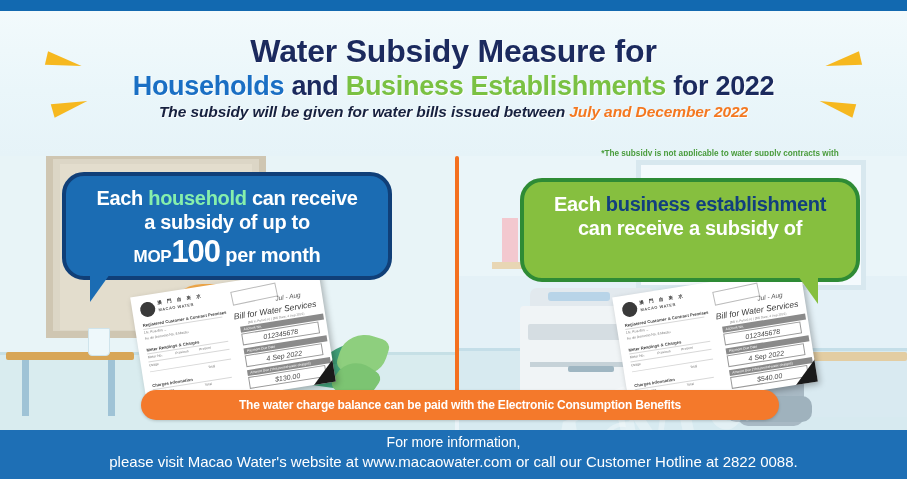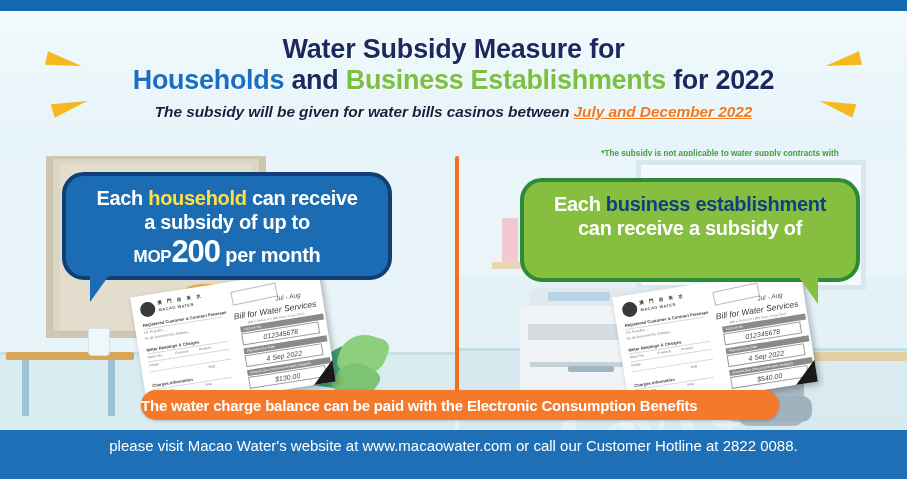--- a/index.html
+++ b/index.html
@@ -15,21 +15,21 @@
   .rail-bottom{position:absolute;left:0;top:430px;width:907px;height:49px;background:#1e6fb5;}
 
   
   .header-band{
     position:absolute;left:0;top:11px;width:907px;height:145px;
     background:linear-gradient(180deg,#f2fafc 0%,#eaf6fa 55%,#e6f3f8 100%);
   }
 
   .title-wrap{position:absolute;left:0;top:24px;width:907px;text-align:center;}
   .title1{
-    font-size:27px;font-weight:bold;color:#1b2a5e;letter-spacing:-.2px;
+    font-size:32px;font-weight:bold;color:#1b2a5e;letter-spacing:-.2px;
     text-shadow:1px 1px 0 rgba(255,255,255,.9);line-height:1.05;
   }
   .title2{
     font-size:27px;font-weight:bold;color:#1b2a5e;letter-spacing:-.3px;margin-top:3px;
     text-shadow:1px 1px 0 rgba(255,255,255,.9);line-height:1.05;
   }
   .t-blue{color:#1a6fc4;}
   .t-green{color:#7ac143;margin-top:24px;}
   .t-navy{color:#1b2a5e;}
 
@@ -41,21 +41,21 @@
   .ar4{right:52px;top:88px;border-top:7px solid transparent;border-bottom:7px solid transparent;border-right:36px solid #f6b81f;transform:rotate(16deg);}
 
   
   .sub{
     position:absolute;width:907px;text-align:center;font-style:italic;font-weight:bold;
     font-size:15.5px;color:#17213f;letter-spacing:-.1px;
     text-shadow:1px 1px 0 rgba(255,255,255,.85);
   }
   .sub1{left:0;top:103px;}
   .sub2{left:0;top:121px;}
-  .s-orange{color:#f47820;text-decoration:underline;}
+  .s-orange{color:#f47820;}
 
   .footnote{
     position:absolute;left:545px;top:148px;width:350px;text-align:center;
     font-size:8.2px;font-weight:bold;color:#4a9c3c;line-height:1.35;
   }
 
   
   .scene{position:absolute;left:0;top:156px;width:907px;height:274px;overflow:hidden;}
 
   
@@ -160,30 +160,30 @@
     border:4px solid #2e8b35;border-radius:22px;
   }
   .bub-green .tail{
     position:absolute;right:38px;bottom:-26px;width:0;height:0;
     border-right:20px solid #86bf3f;border-left:22px solid transparent;border-bottom:28px solid transparent;
   }
   .bub-text{
     text-align:center;color:#fff;font-weight:bold;line-height:1.18;padding-top:11px;
     font-size:20px;letter-spacing:-.3px;
   }
-  .hl-green{color:#fde047;}
+  .hl-green{color:#86efac;}
   .hl-navy{color:#123f7e;}
   .mop{font-size:17px;}
   .amt{font-size:31px;letter-spacing:-1px;}
 
   
   .banner{
     position:absolute;left:141px;top:390px;width:638px;height:30px;background:#f4792b;
-    border-radius:15px;color:#fff;font-weight:bold;font-size:15px;
-    display:flex;align-items:center;letter-spacing:-.2px;
+    border-radius:15px;color:#fff;font-weight:bold;font-size:12px;
+    display:flex;align-items:center;justify-content:center;letter-spacing:-.2px;
     box-shadow:0 1px 3px rgba(0,0,0,.18);
   }
 
   
   .foot{position:absolute;left:0;top:434px;width:907px;text-align:center;color:#fff;}
   .foot1{font-size:14px;}
   .foot2{font-size:15px;margin-top:3px;}
 </style>
 </head>
 <body>
@@ -200,21 +200,21 @@
 
     <div class="title-wrap">
       <div class="title1">Water Subsidy Measure for</div>
       <div class="title2">
         <span class="t-blue">Households</span><span class="t-navy">&nbsp;</span><span class="t-navy">and</span><span class="t-navy">&nbsp;</span><span class="t-green">Business Establishments</span><span class="t-navy">&nbsp;</span><span class="t-navy">for 2022</span>
       </div>
     </div>
   </div>
 
   <div class="sub sub1">
-    <span>The subsidy will be given for water bills casinos between</span>
+    <span>The subsidy will be given for water bills issued between</span>
     <span class="s-orange">July and December 2022</span>
   </div>
 
   <div class="footnote">
     <div>*The subsidy is not applicable to water supply contracts with</div>
     <div>casinos, hotels of three stars or higher, and government departments</div>
   </div>
 
   <div class="scene">
 
@@ -357,35 +357,36 @@
       <div class="fieldbox" style="left:104px;top:97px;width:78px;height:12px;">$540.00</div>
 
       <div class="corner"></div>
     </div>
   </div>
 
   <div class="bubble bub-blue">
     <div class="bub-text">
       <div><span>Each </span><span class="hl-green">household</span><span> can receive</span></div>
       <div>a subsidy of up to</div>
-      <div><span class="mop">MOP</span><span class="amt">200</span><span> per month</span></div>
+      <div><span class="mop">MOP</span><span class="amt">100</span><span> per month</span></div>
     </div>
     <span class="tail"></span>
   </div>
 
   <div class="bubble bub-green">
     <div class="bub-text">
       <div><span>Each </span><span class="hl-navy">business establishment</span></div>
       <div>can receive a subsidy of</div>
     </div>
     <span class="tail"></span>
   </div>
 
   <div class="banner">
     <span>The water charge balance can be paid with the Electronic Consumption Benefits</span>
   </div>
 
   <div class="rail-bottom"></div>
   <div class="foot">
+    <div class="foot1">For more information,</div>
     <div class="foot2">please visit Macao Water's website at www.macaowater.com or call our Customer Hotline at 2822 0088.</div>
   </div>
 
 </div>
 
 </body></html>

